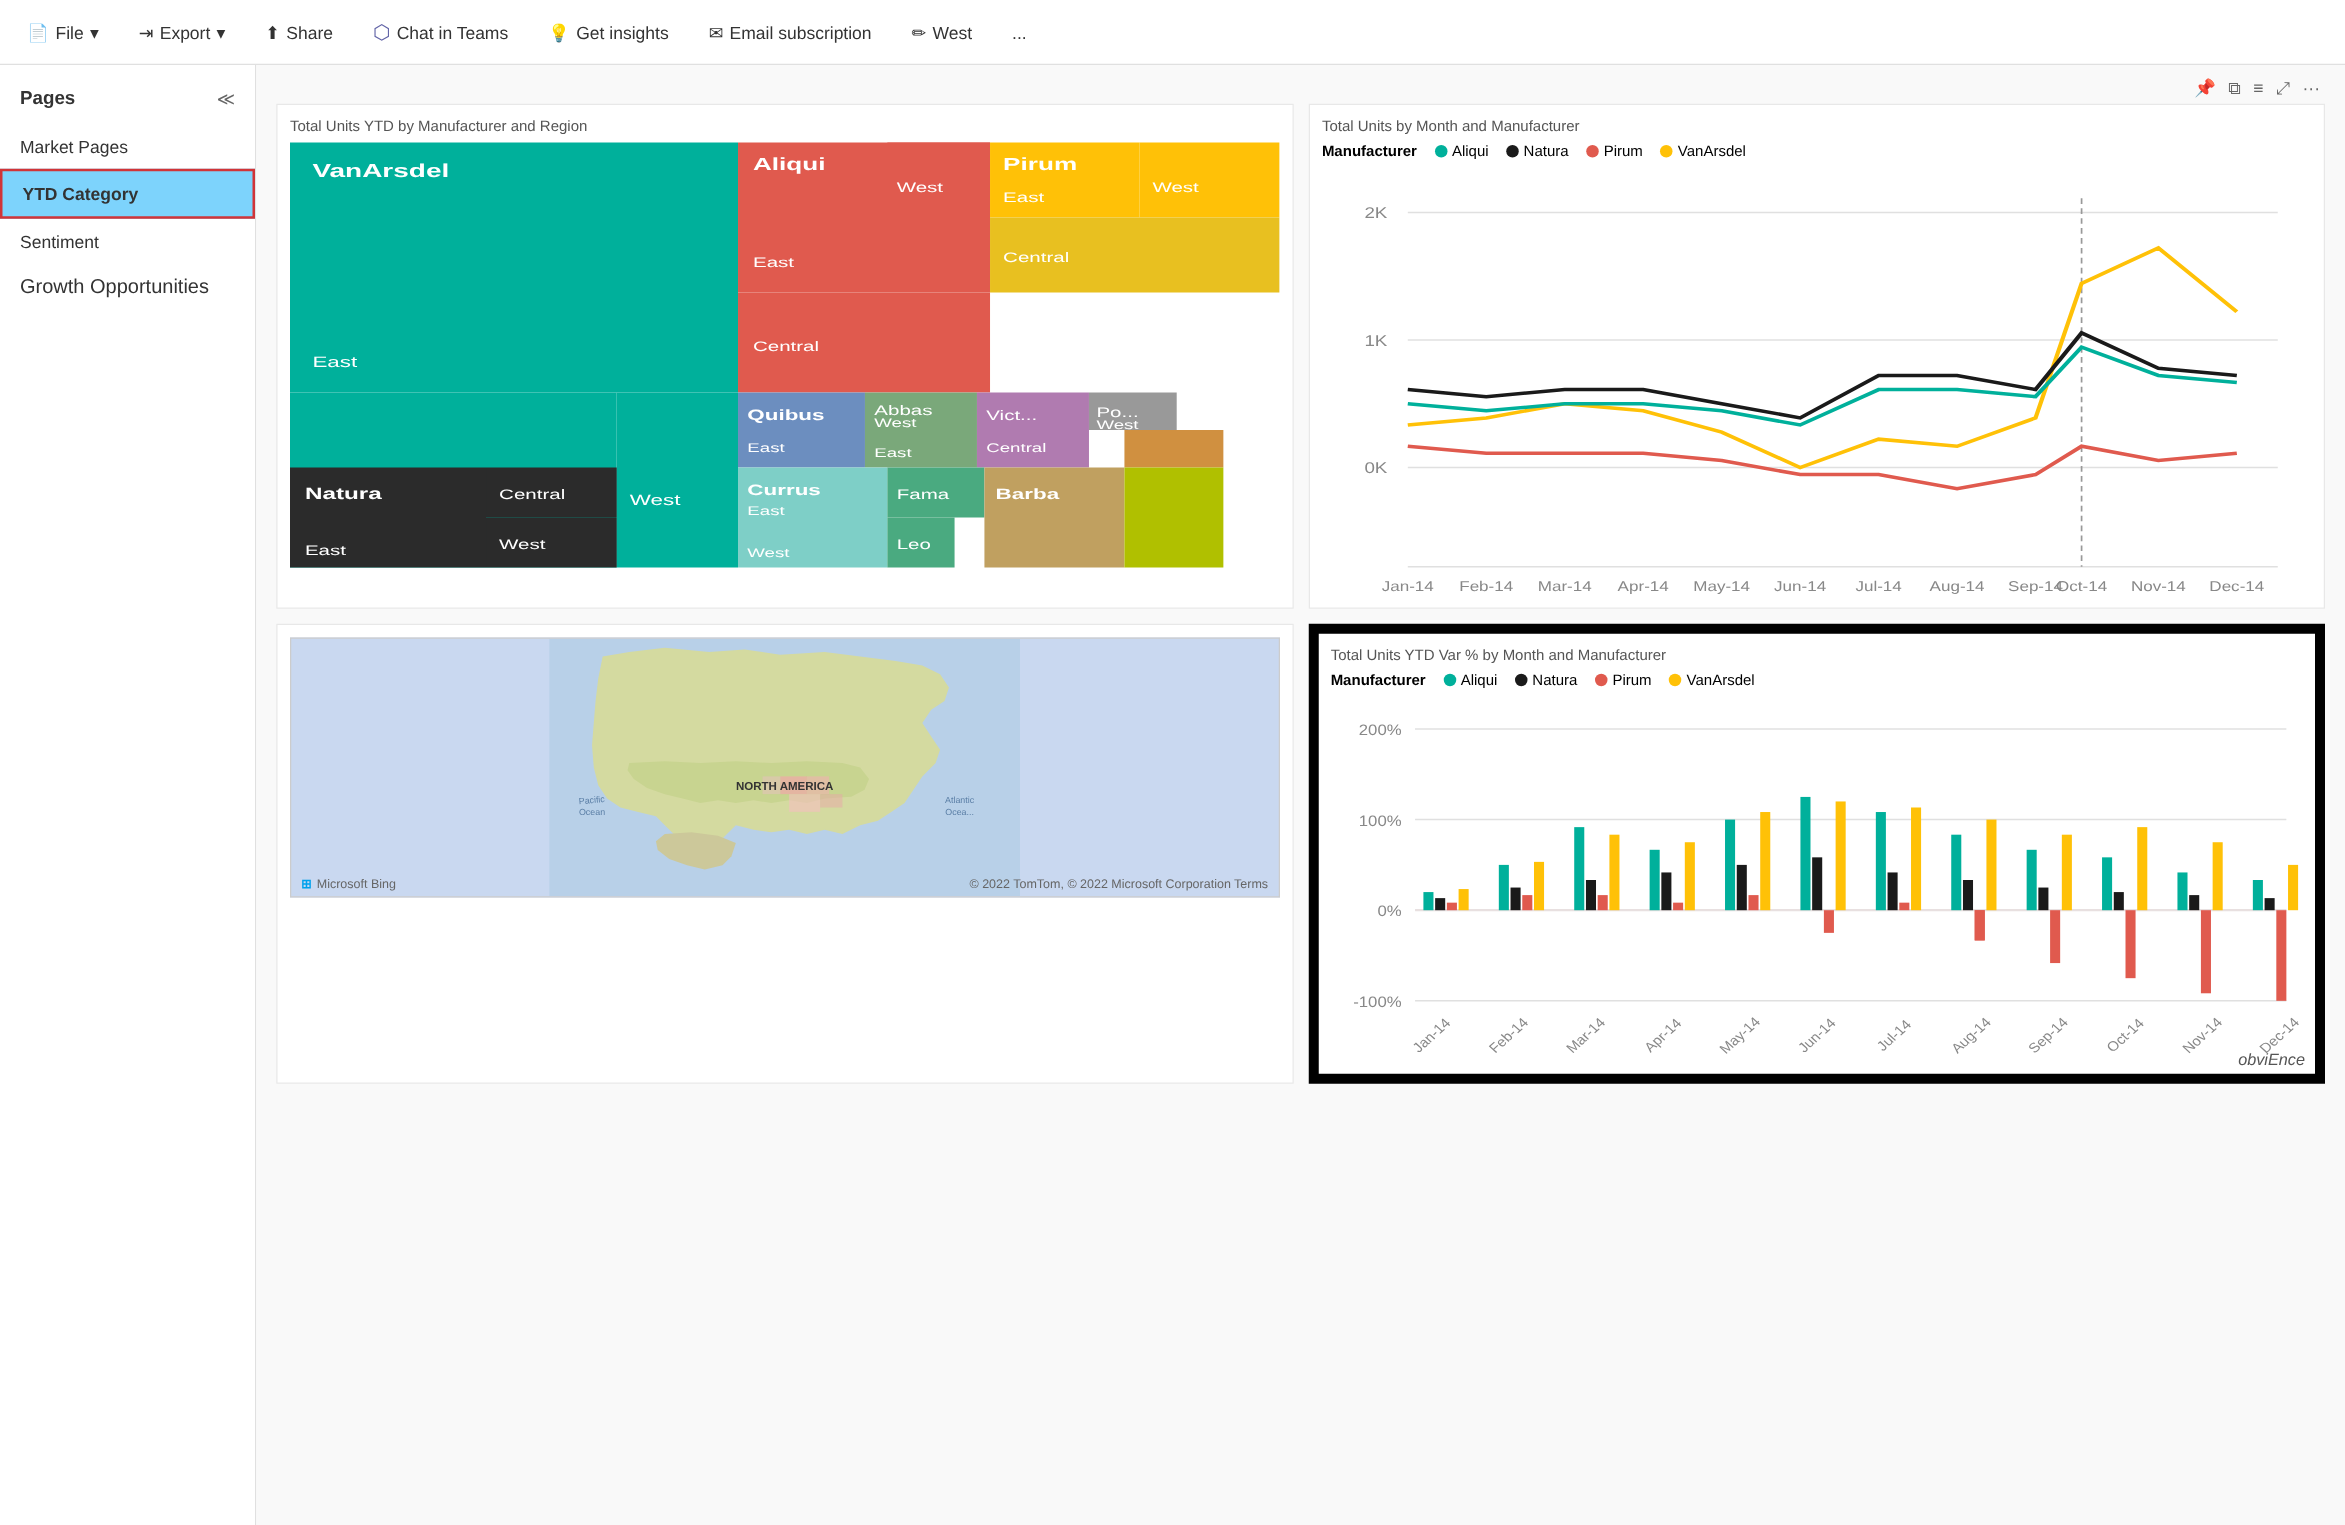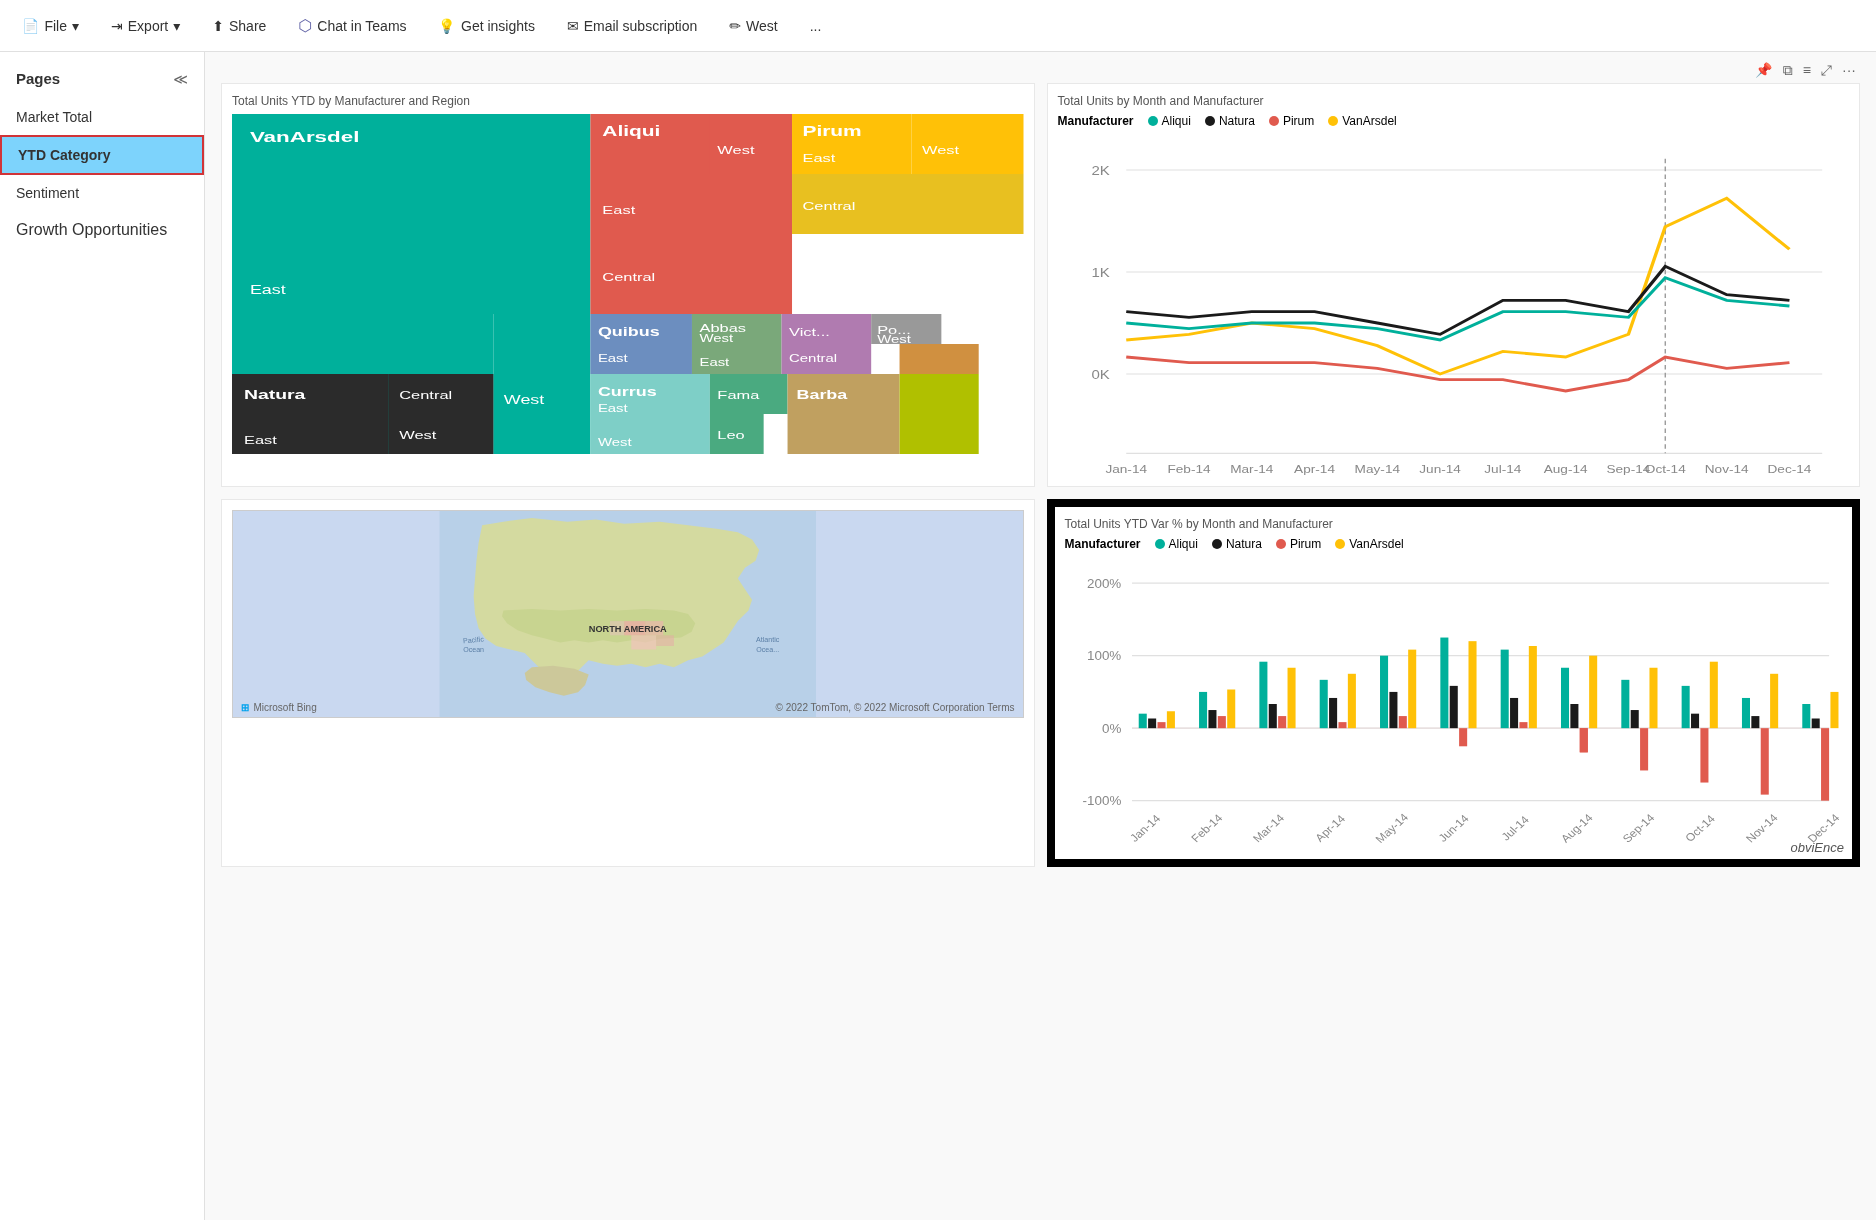--- a/index.html
+++ b/index.html
@@ -96,21 +96,21 @@
   </div>
 
   <div class="main-area">
 
     <div class="sidebar">
       <div style="display:flex; align-items:center; padding: 8px 16px 12px;">
         <span style="font-size:15px; font-weight:600; color:#333;">Pages</span>
         <span style="margin-left:auto; cursor:pointer; color:#666; font-size:14px;">≪</span>
       </div>
       <div class="sidebar-item" style="padding: 10px 16px; font-size:14px; color:#333;">
-        <span>Market Total</span>
+        <span>Market Pages</span>
       </div>
       <div class="sidebar-item active" style="padding: 10px 16px; font-size:14px; font-weight:600; color:#333; border: 2px solid #d13438; background:#7dd3fc;">
         <span>YTD Category</span>
       </div>
       <div class="sidebar-item" style="padding: 10px 16px; font-size:14px; color:#333;">
         <span>Sentiment</span>
       </div>
       <div class="sidebar-item" style="padding: 10px 16px; font-size:16px; color:#333;">
         <span>Growth Opportunities</span>
       </div>

